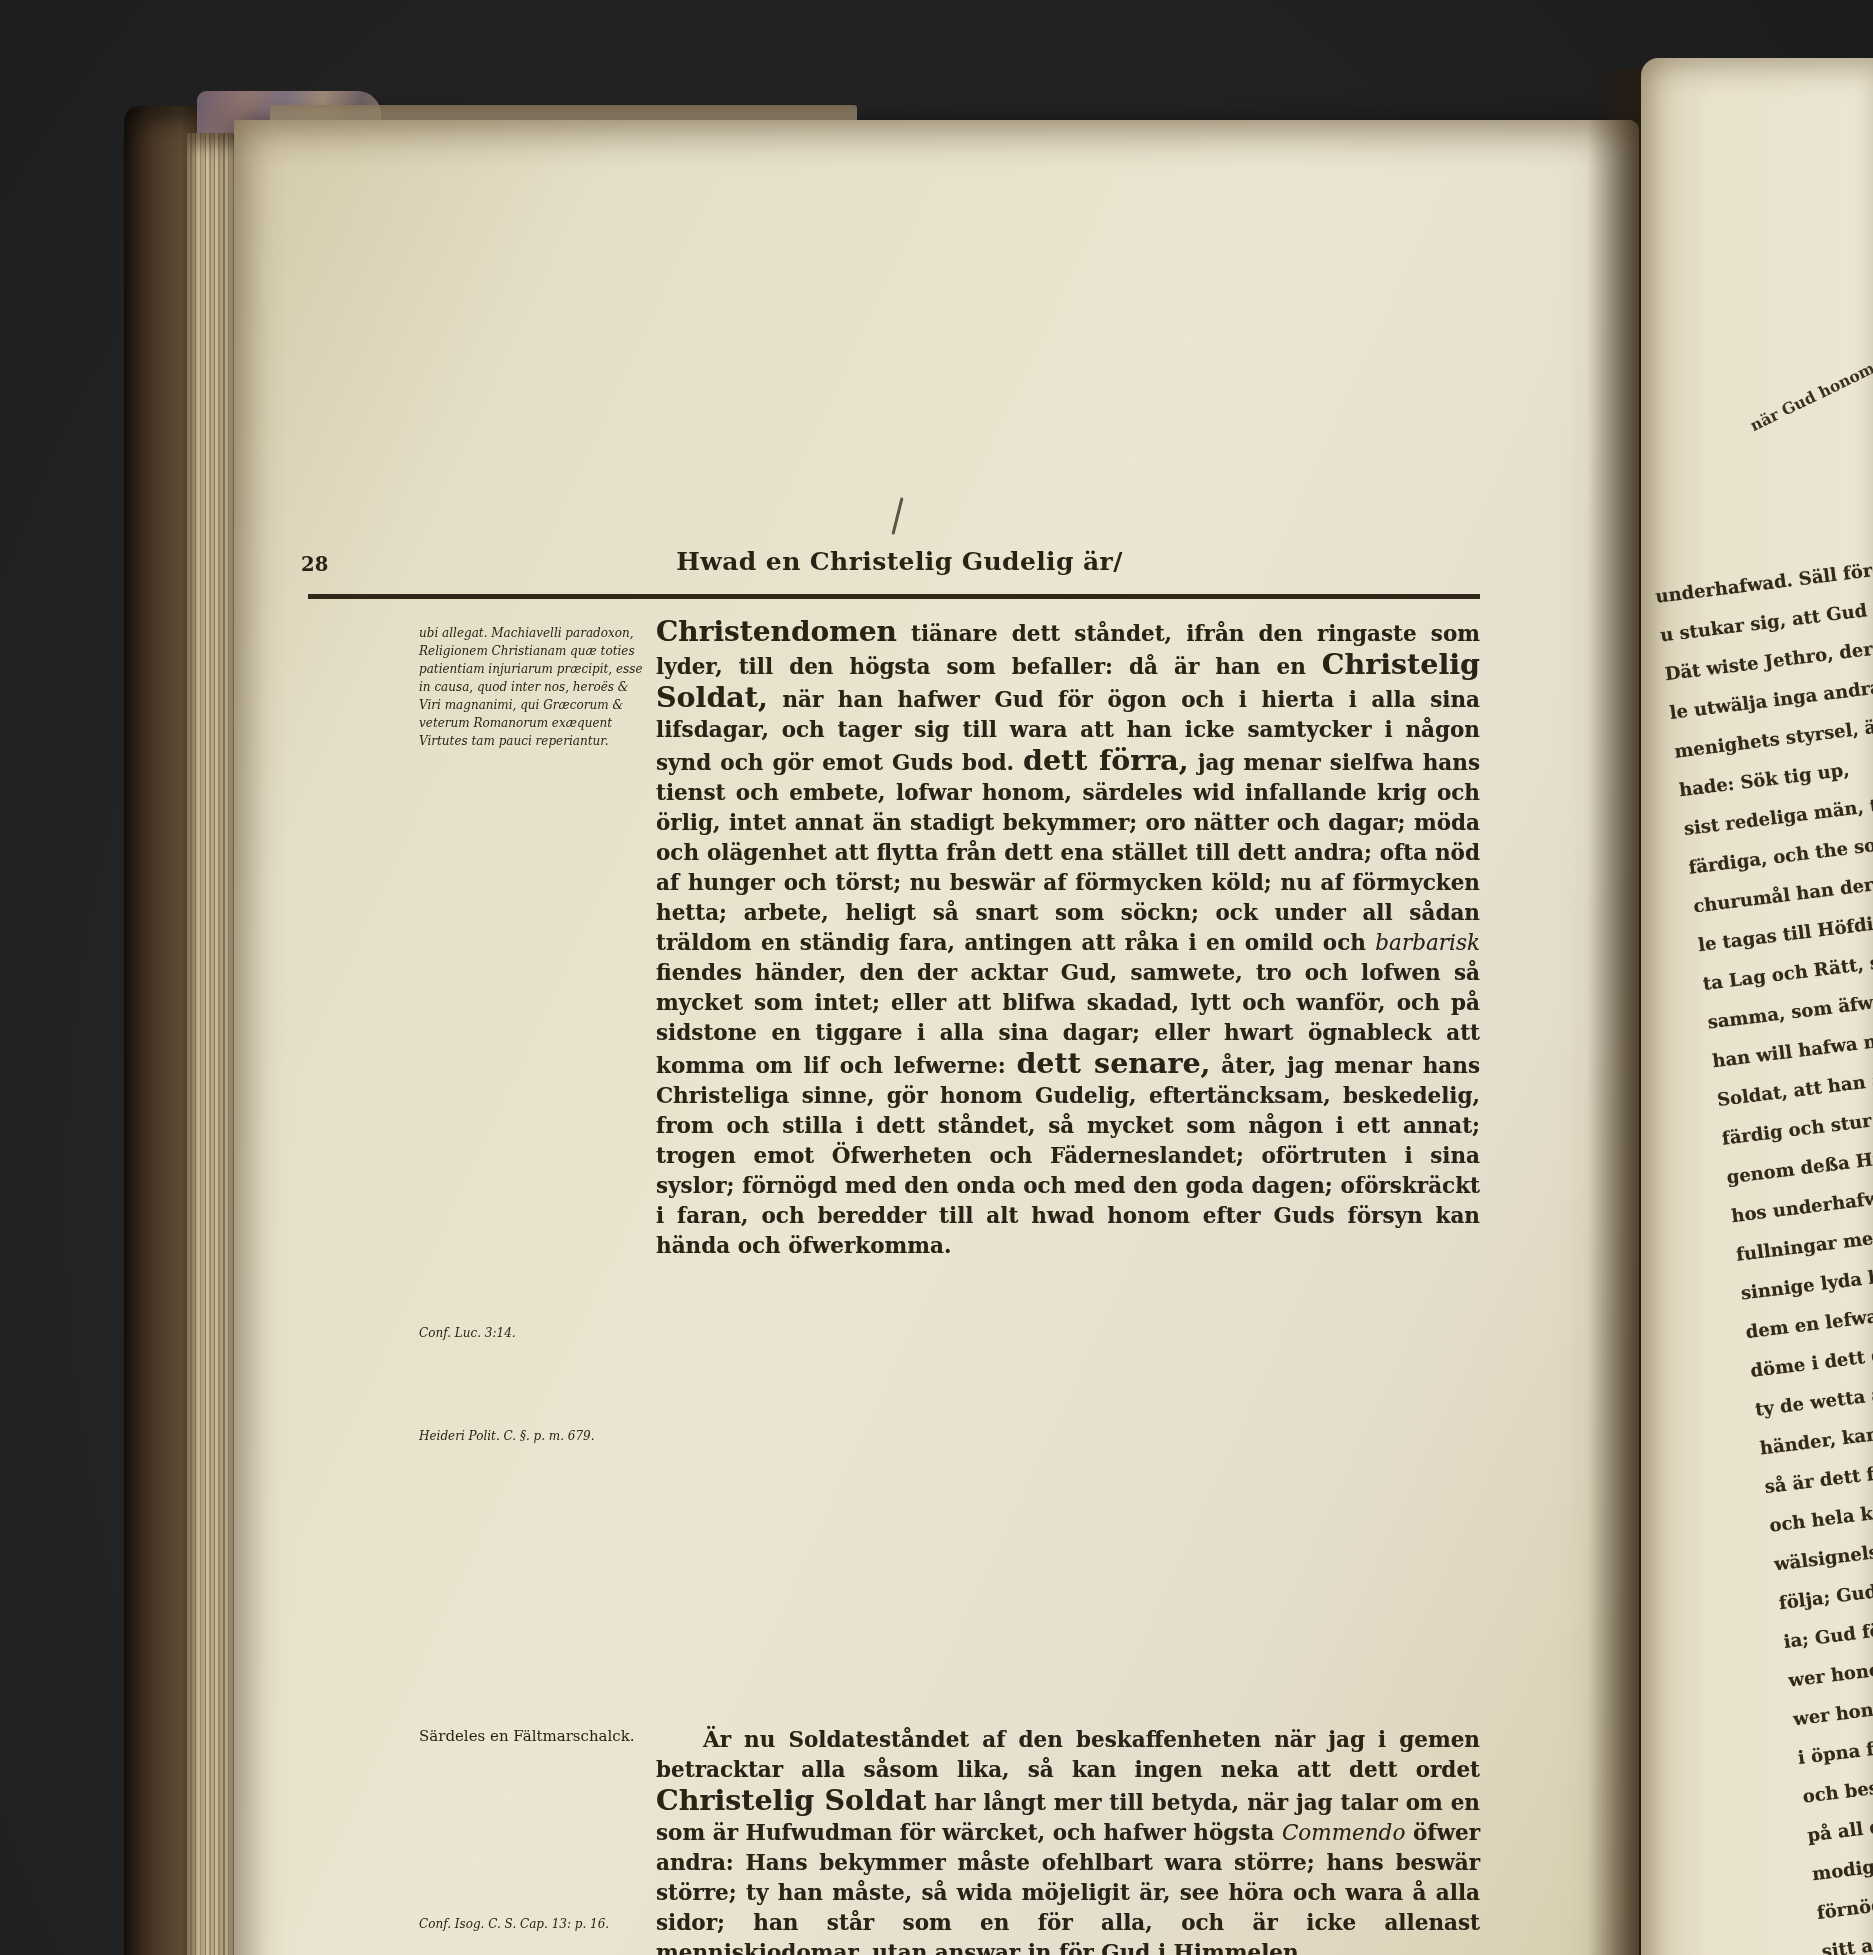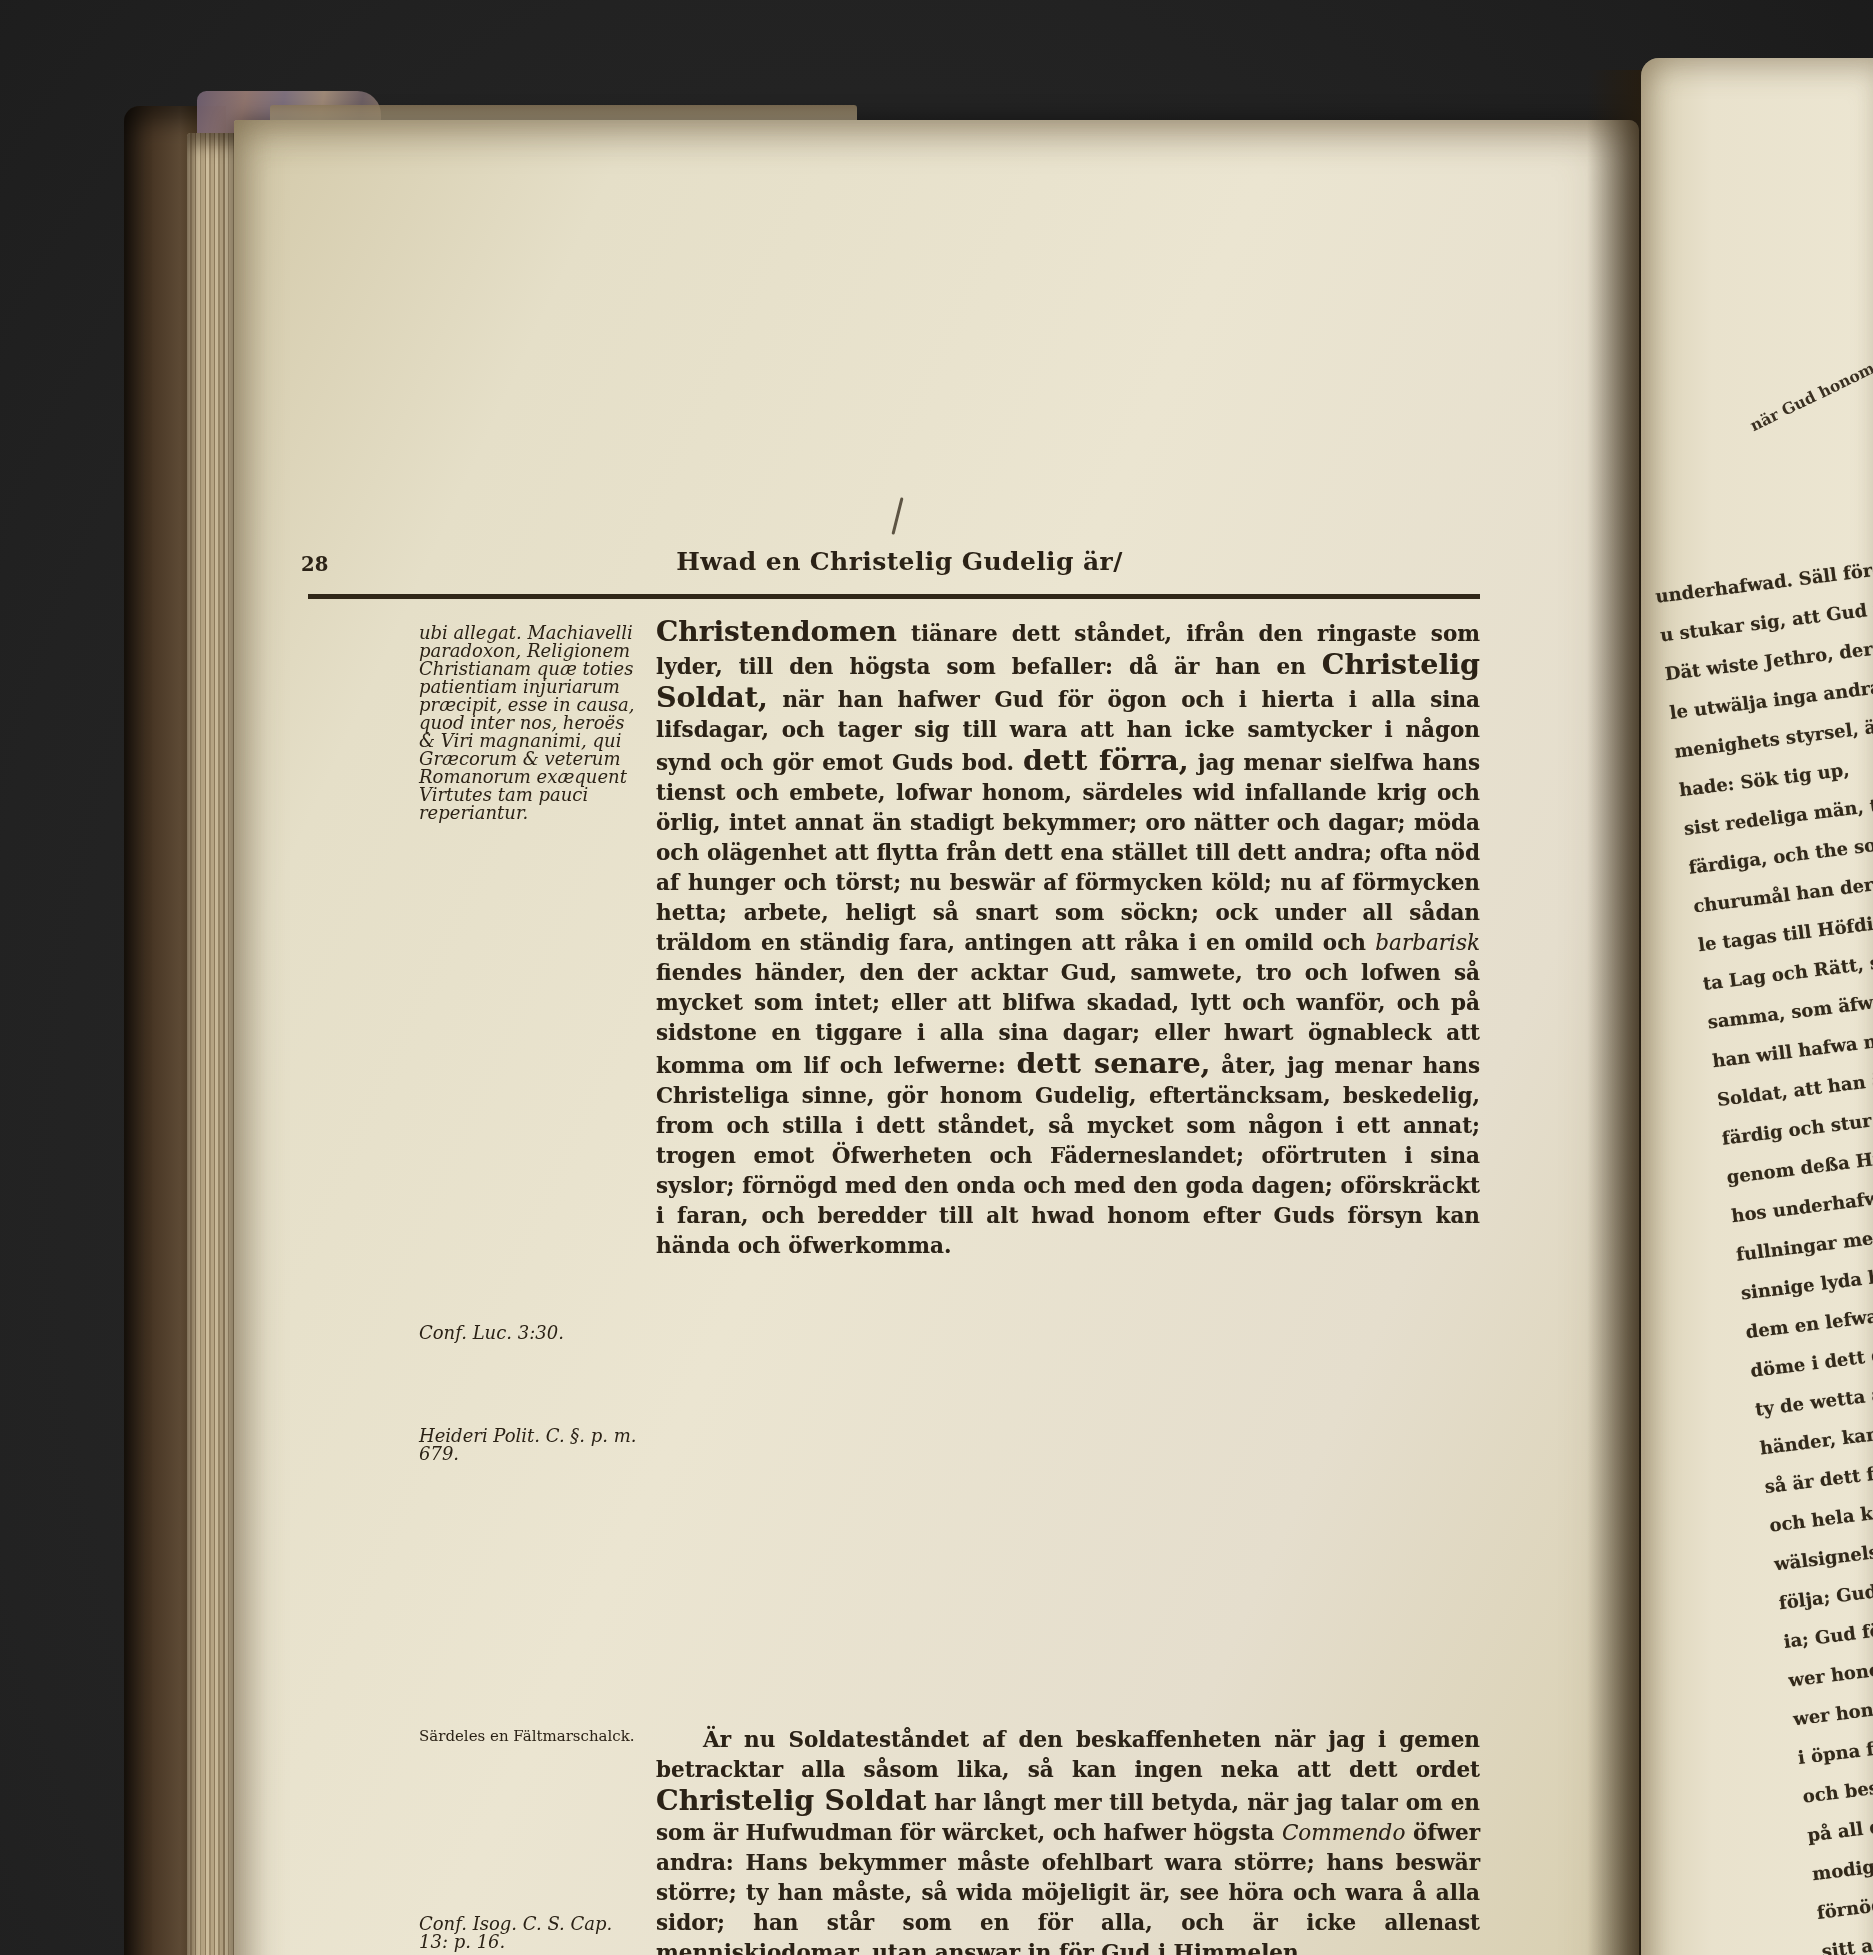--- a/index.html
+++ b/index.html
@@ -32,21 +32,21 @@
     border-radius:18px 0 0 5.5px;
     box-shadow:inset 11.7px 0 27px rgba(95,75,45,.35), inset 0 15.6px 27px rgba(95,75,45,.2);}
   
   .ink{color:#2b2216;text-align:right;}
   .pen-mark{position:absolute;left:896px;top:497px;width:2.7px;height:38px;background:#3a3020;
     transform:rotate(14deg);border-radius:1.6px;opacity:.8;}
   .page-number{position:absolute;left:301px;top:553px;font-size:19.6px;font-weight:bold;}
   .running-title{position:absolute;left:563px;top:547px;width:673px;text-align:center;
     font-size:25px;font-weight:bold;letter-spacing:0.4px;}
   .head-rule{position:absolute;left:308px;top:594px;width:1172px;height:4.7px;background:#302718;}
-  .margin-note{position:absolute;left:419px;width:225px;font-size:18px;line-height:18px;
+  .margin-note{position:absolute;left:419px;width:225px;font-size:12px;line-height:18px;
     font-style:italic;text-align:left;}
   .margin-note.fraktur{font-style:normal;font-weight:normal;font-size:15px;}
   .mn-1{top:624px;}
   .mn-2{top:1324px;}
   .mn-3{top:1427px;}
   .mn-4{top:1727px;}
   .mn-5{top:1915px;}
   .body-col{position:absolute;left:656px;width:824px;font-size:21.5px;line-height:30px;
     font-weight:bold;text-align:justify;text-shadow:0 0 0.4px rgba(43,34,22,.35);}
   .par-1{top:617px;}
@@ -74,21 +74,21 @@
   <div class="top-edges"></div>
 
   <div class="main-page"></div>
   <div class="pen-mark"></div>
 
   <div class="page-number ink">28</div>
   <div class="running-title ink">Hwad en Christelig Gudelig är/</div>
   <div class="head-rule"></div>
 
   <div class="margin-note ink mn-1">ubi allegat. Machiavelli paradoxon, Religionem Christianam quæ toties patientiam injuriarum præcipit, esse in causa, quod inter nos, heroës &amp; Viri magnanimi, qui Græcorum &amp; veterum Romanorum exæquent Virtutes tam pauci reperiantur.</div>
-  <div class="margin-note ink mn-2">Conf. Luc. 3:30.</div>
+  <div class="margin-note ink mn-2">Conf. Luc. 3:14.</div>
   <div class="margin-note ink mn-3">Heideri Polit. C. §. p. m. 679.</div>
   <div class="margin-note ink fraktur mn-4">Särdeles en Fältmarschalck.</div>
   <div class="margin-note ink mn-5">Conf. Isog. C. S. Cap. 13: p. 16.</div>
 
   <div class="body-col ink par-1">
     <p class="par"><span class="lead">Christendomen</span><span> tiänare dett ståndet, ifrån den ringaste som lyder, till den högsta som befaller: då är han en </span><span class="big">Christelig Soldat,</span><span> när han hafwer Gud för ögon och i hierta i alla sina lifsdagar, och tager sig till wara att han icke samtycker i någon synd och gör emot Guds bod. </span><span class="big">dett förra,</span><span> jag menar sielfwa hans tienst och embete, lofwar honom, särdeles wid infallande krig och örlig, intet annat än stadigt bekymmer; oro nätter och dagar; möda och olägenhet att flytta från dett ena stället till dett andra; ofta nöd af hunger och törst; nu beswär af förmycken köld; nu af förmycken hetta; arbete, heligt så snart som söckn; ock under all sådan träldom en ständig fara, antingen att råka i en omild och </span><span class="it">barbarisk</span><span> fiendes händer, den der acktar Gud, samwete, tro och lofwen så mycket som intet; eller att blifwa skadad, lytt och wanför, och på sidstone en tiggare i alla sina dagar; eller hwart ögnableck att komma om lif och lefwerne: </span><span class="big">dett senare,</span><span> åter, jag menar hans Christeliga sinne, gör honom Gudelig, eftertäncksam, beskedelig, from och stilla i dett ståndet, så mycket som någon i ett annat; trogen emot Öfwerheten och Fäderneslandet; oförtruten i sina syslor; förnögd med den onda och med den goda dagen; oförskräckt i faran, och beredder till alt hwad honom efter Guds försyn kan hända och öfwerkomma.</span></p>
   </div>
 
   <div class="body-col ink par-2">
     <p class="par"><span>Är nu Soldateståndet af den beskaffenheten när jag i gemen betracktar alla såsom lika, så kan ingen neka att dett ordet </span><span class="big">Christelig Soldat</span><span> har långt mer till betyda, när jag talar om en som är Hufwudman för wärcket, och hafwer högsta </span><span class="it">Commendo</span><span> öfwer andra: Hans bekymmer måste ofehlbart wara större; hans beswär större; ty han måste, så wida möjeligit är, see höra och wara å alla sidor; han står som en för alla, och är icke allenast menniskiodomar, utan answar in för Gud i Himmelen</span></p>

